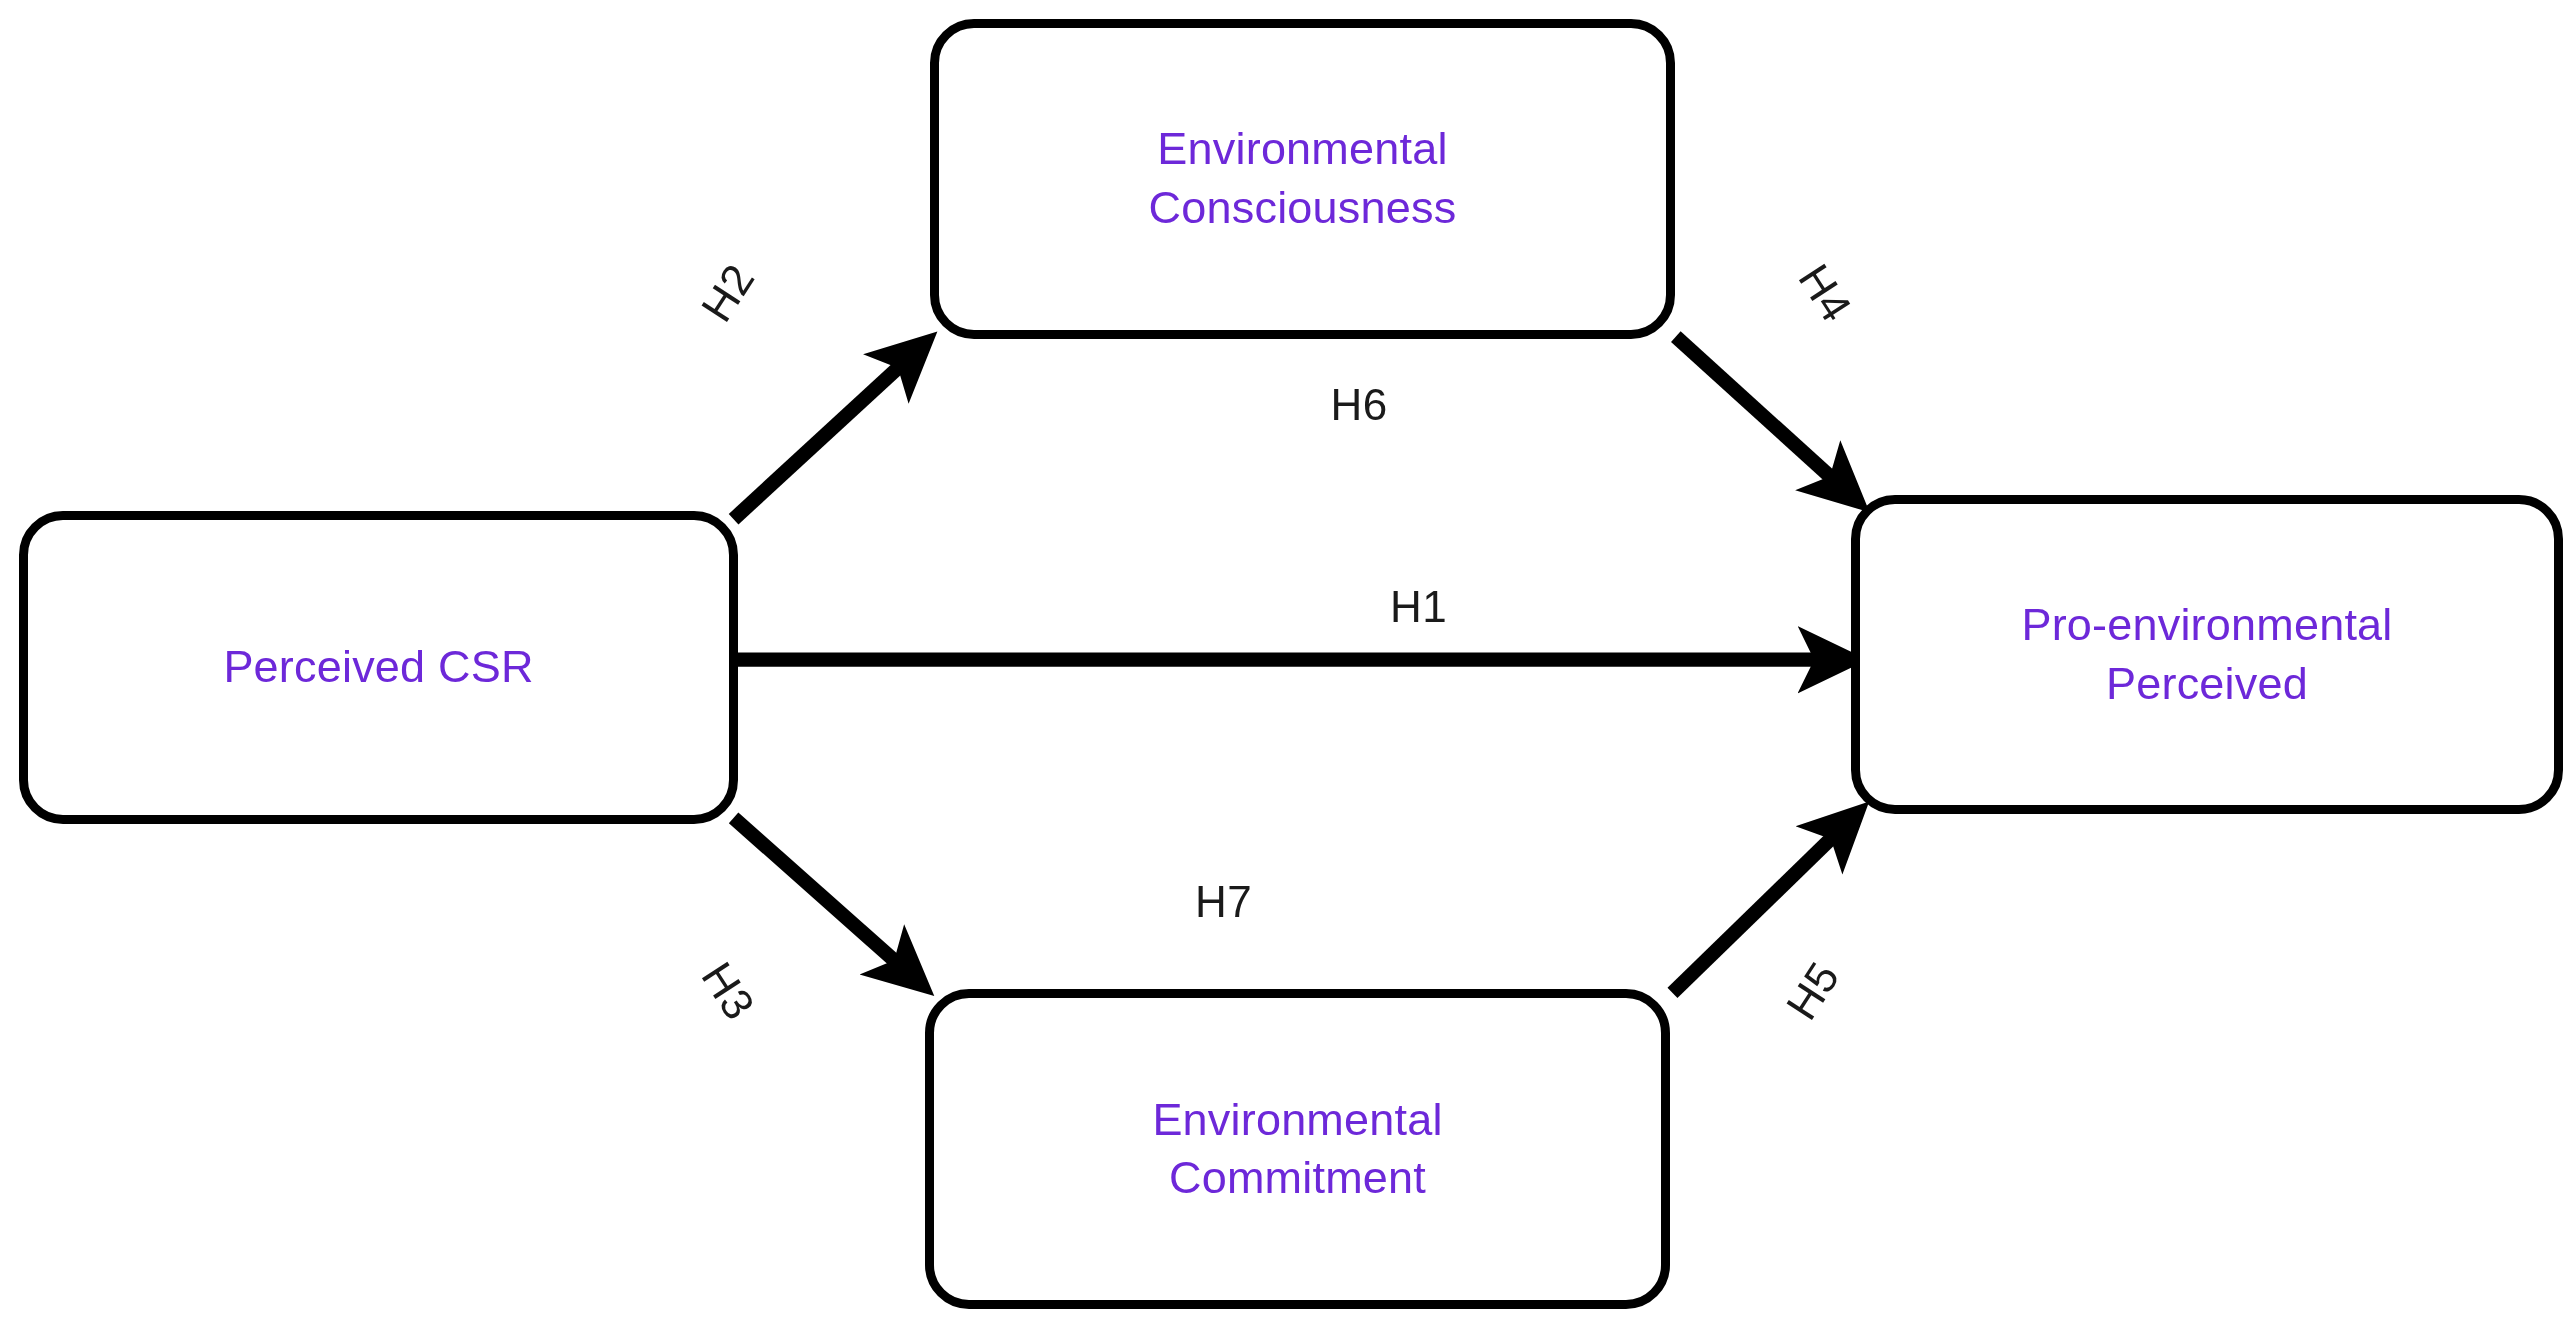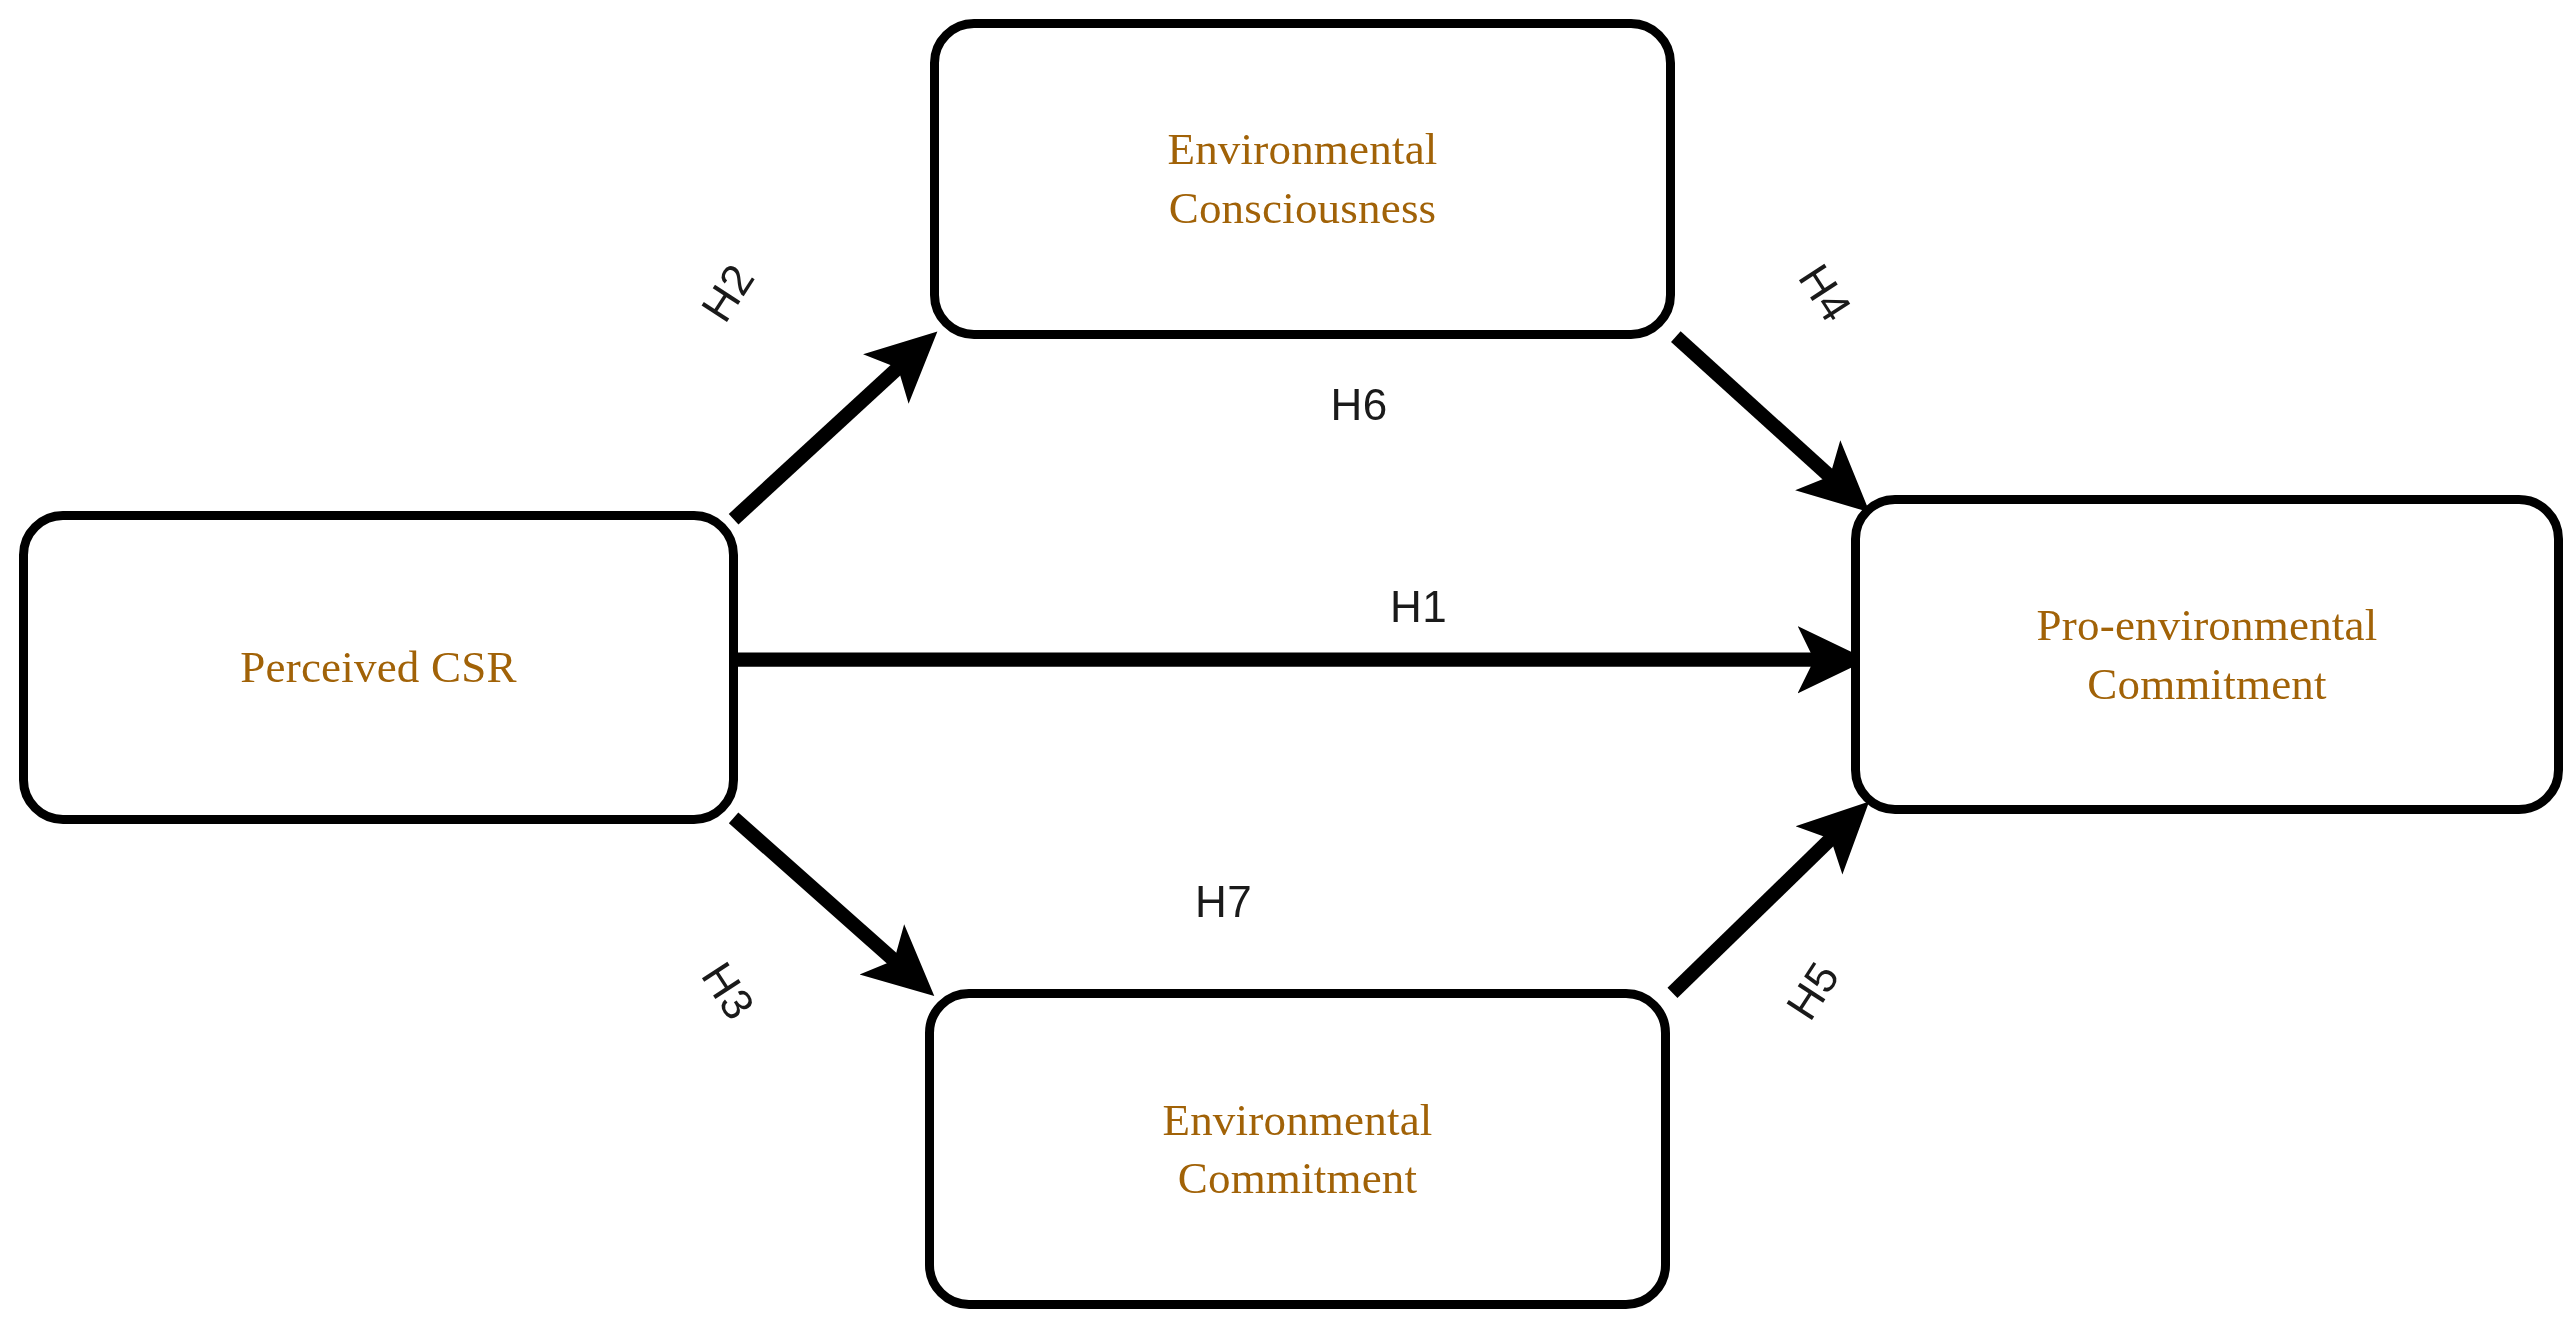--- a/index.html
+++ b/index.html
@@ -23,24 +23,24 @@
     border: 9.3px solid #000000;
     border-radius: 44px;
     background: #ffffff;
     display: flex;
     align-items: center;
     justify-content: center;
     text-align: center;
     z-index: 3;
   }
   .node-label {
-    font-family: Liberation Serif, serif;
+    font-family: Liberation Sans, sans-serif;
     font-size: 45px;
     line-height: 1.30;
-    color: #a16207;
+    color: #6d28d9;
     letter-spacing: 0.2px;
     font-weight: 400;
     padding: 0 22px;
     white-space: pre-line;
   }
   #node-ec  { left: 930px; top: 18.5px;   width: 745px; height: 320px; }
   #node-csr { left: 19px;   top: 511px;  width: 719px; height: 313px; }
   #node-peb { left: 1851px; top: 495px;  width: 712px; height: 319px; }
   #node-ecm { left: 925px; top: 989px; width: 745px; height: 320px; }
 
@@ -100,21 +100,21 @@
     <span class="node-label">Environmental
 Consciousness</span>
   </div>
 
   <div class="node" id="node-csr">
     <span class="node-label">Perceived CSR</span>
   </div>
 
   <div class="node" id="node-peb">
     <span class="node-label">Pro-environmental
-Commitment</span>
+Perceived</span>
   </div>
 
   <div class="node" id="node-ecm">
     <span class="node-label">Environmental
 Commitment</span>
   </div>
 
   <div class="edge-label rot-up" id="lbl-h2">H2</div>
 
   <div class="edge-label rot-down" id="lbl-h4">H4</div>

